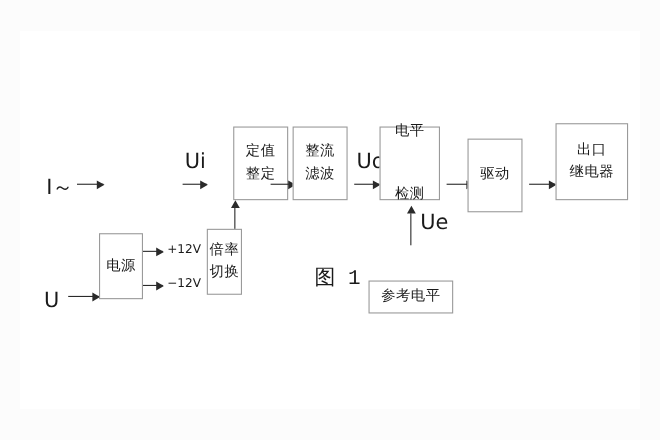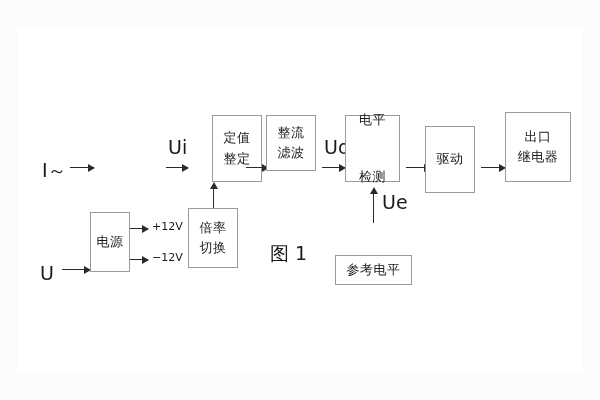--- a/index.html
+++ b/index.html
@@ -101,21 +101,21 @@
     <div class="lbl" style="left:150px; top:110px;">Ui</div>
     <div class="harrow" style="left:148px; top:139px; width:22px;"></div>
 
     <div class="box" style="left:170px; top:87px; width:50px; height:67px;margin-left:24px;">
       <span class="ln">定值</span>
       <span class="ln">整定</span>
     </div>
 
     <div class="harrow" style="left:228px; top:139px; width:22px;"></div>
 
-    <div class="box" style="left:248px; top:87px; width:50px; height:56px;">
+    <div class="box" style="left:248px; top:87px; width:50px; height:67px;">
       <span class="ln">整流</span>
       <span class="ln">滤波</span>
     </div>
 
     <div class="lbl" style="left:306px; top:110px;">Uo</div>
     <div class="harrow" style="left:304px; top:139px; width:23px;"></div>
 
     <div class="box" style="left:327px; top:87px; width:55px; height:67px;gap:36px;">
       <span class="ln">电平</span>
       <span class="ln">检测</span>
@@ -140,30 +140,30 @@
     <div class="box one-line" style="left:72px; top:184px; width:40px; height:60px;">
       <span class="ln">电源</span>
     </div>
 
     <div class="harrow" style="left:112px; top:200px; width:18px;"></div>
     <div class="lbl small" style="left:134px; top:193px;">+12V</div>
 
     <div class="harrow" style="left:112px; top:231px; width:18px;"></div>
     <div class="lbl small" style="left:134px; top:224px;">−12V</div>
 
-    <div class="box" style="left:170px; top:180px; width:50px; height:60px;">
+    <div class="box" style="left:170px; top:180px; width:32px; height:60px;">
       <span class="ln">倍率</span>
       <span class="ln">切换</span>
     </div>
 
     <div class="varrow" style="left:195px; top:161px; height:19px;"></div>
 
     <div class="box one-line" style="left:317px; top:195px; width:77px; height:30px;margin-top:32px;">
       <span class="ln">参考电平</span>
     </div>
 
     <div class="varrow" style="left:355px; top:166px; height:29px;"></div>
     <div class="lbl" style="left:364px; top:165px;">Ue</div>
 
-    <div class="lbl" style="left:252px; top:216px;">图 1</div>
+    <div class="lbl" style="left:268px; top:216px;font-family:Liberation Mono, monospace;">图 1</div>
 
   </div>
 </div>
 
 </body></html>

